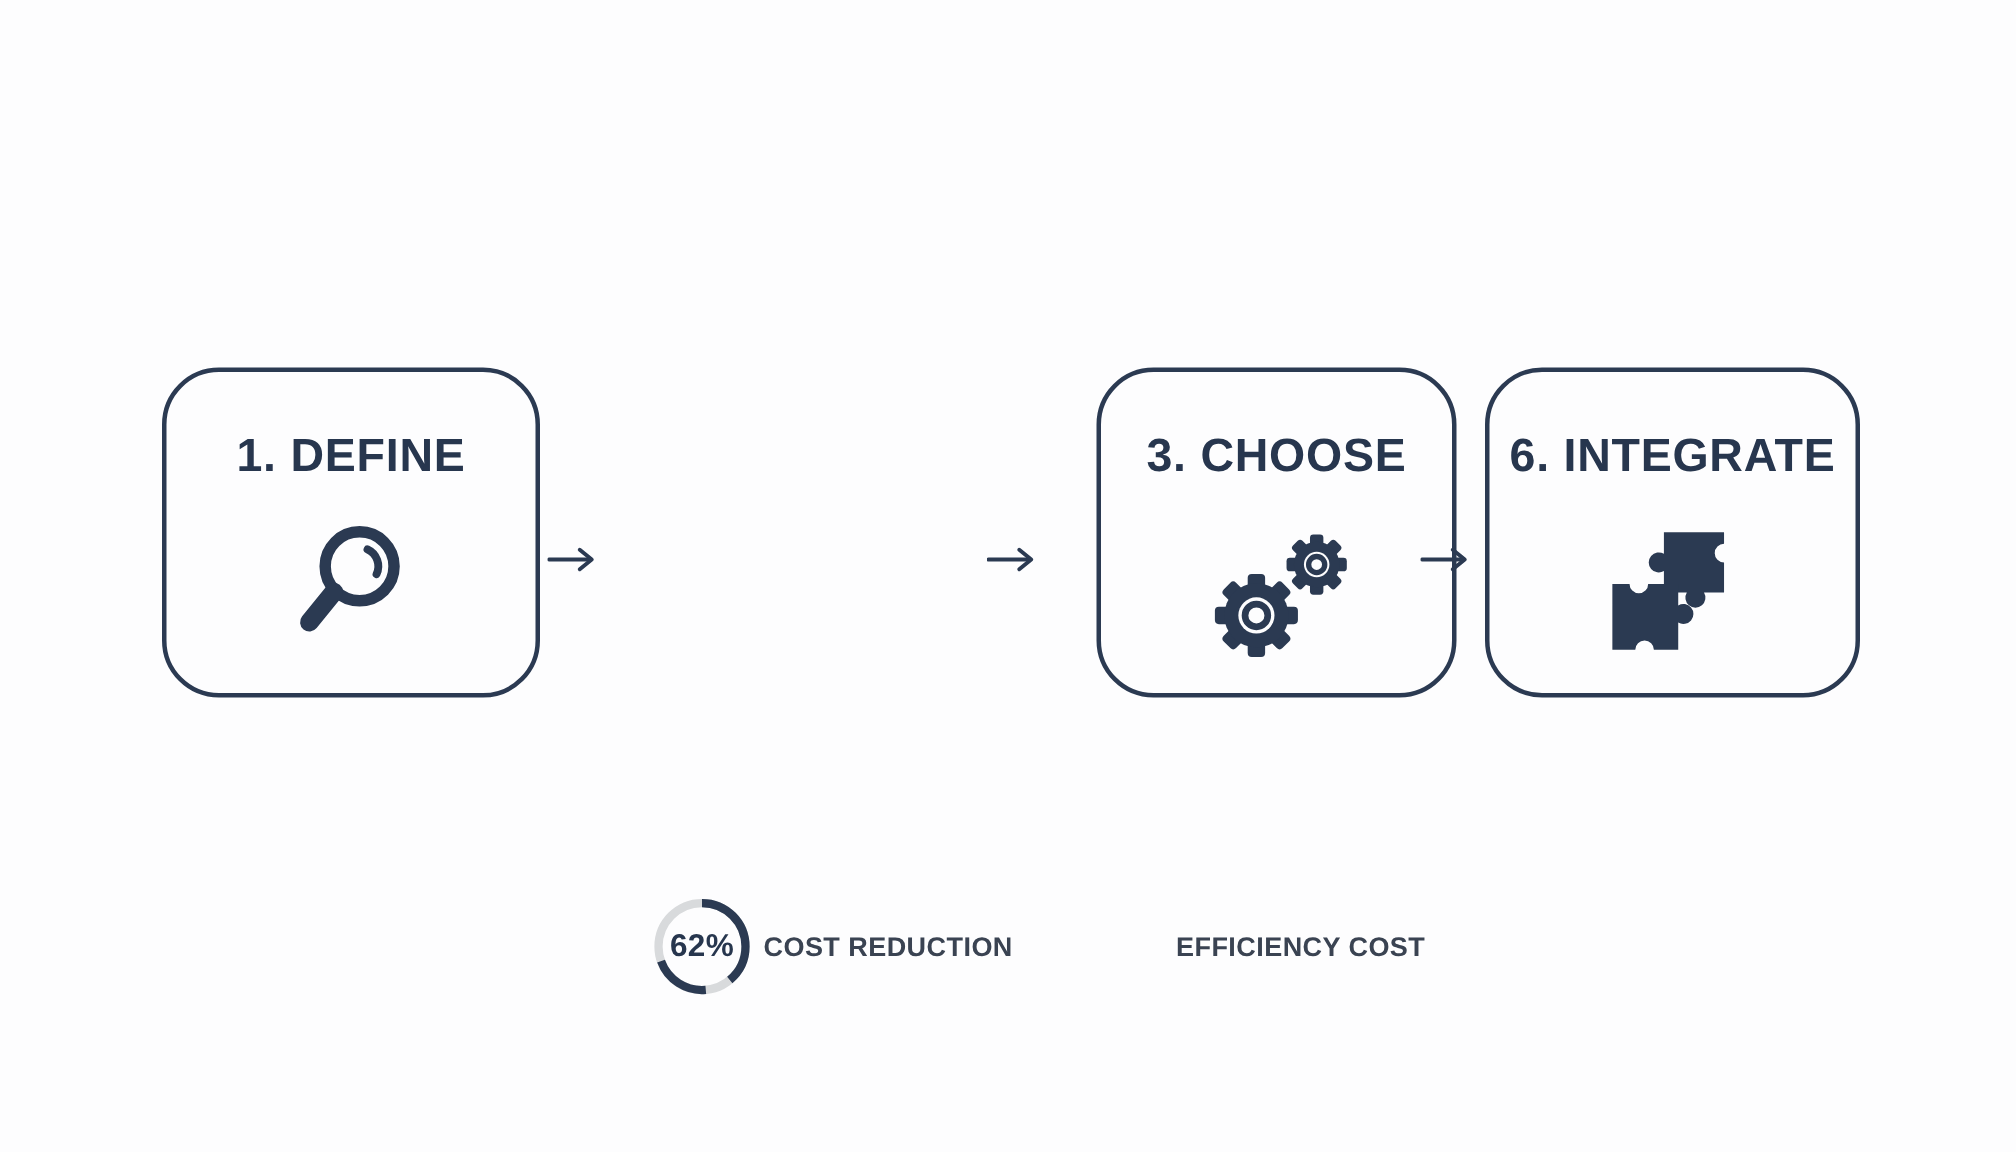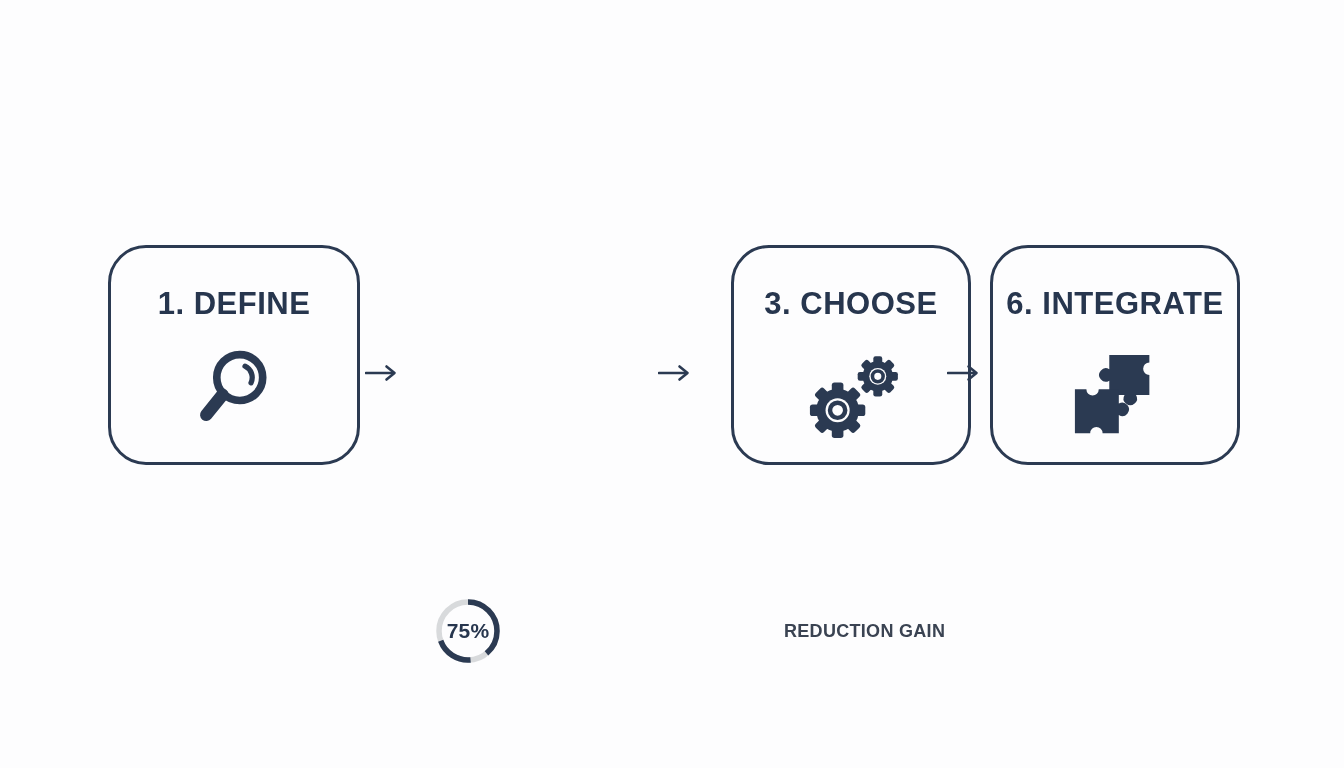--- a/index.html
+++ b/index.html
@@ -131,18 +131,19 @@
       </svg>
     </div>
   </div>
 
   <div class="stat-ring sr1">
     <svg width="70" height="70" viewBox="0 0 70 70">
       <circle cx="35" cy="35" r="29" fill="none" stroke="#d8dadc" stroke-width="5.5"></circle>
       <circle cx="35" cy="35" r="29" fill="none" stroke="#2b3a52" stroke-width="5.5" stroke-dasharray="70.9 111.3" transform="rotate(-90 35 35)"></circle>
       <circle cx="35" cy="35" r="29" fill="none" stroke="#2b3a52" stroke-width="5.5" stroke-dasharray="38 144.2" transform="rotate(85 35 35)"></circle>
     </svg>
-    <div class="stat-value">75%</div>
+    <div class="stat-value">62%</div>
   </div>
+  <div class="stat-label sl1">COST REDUCTION</div>
 
-  <div class="stat-label sl2">REDUCTION GAIN</div>
+  <div class="stat-label sl2">EFFICIENCY COST</div>
 
 </div>
 
 </body></html>

